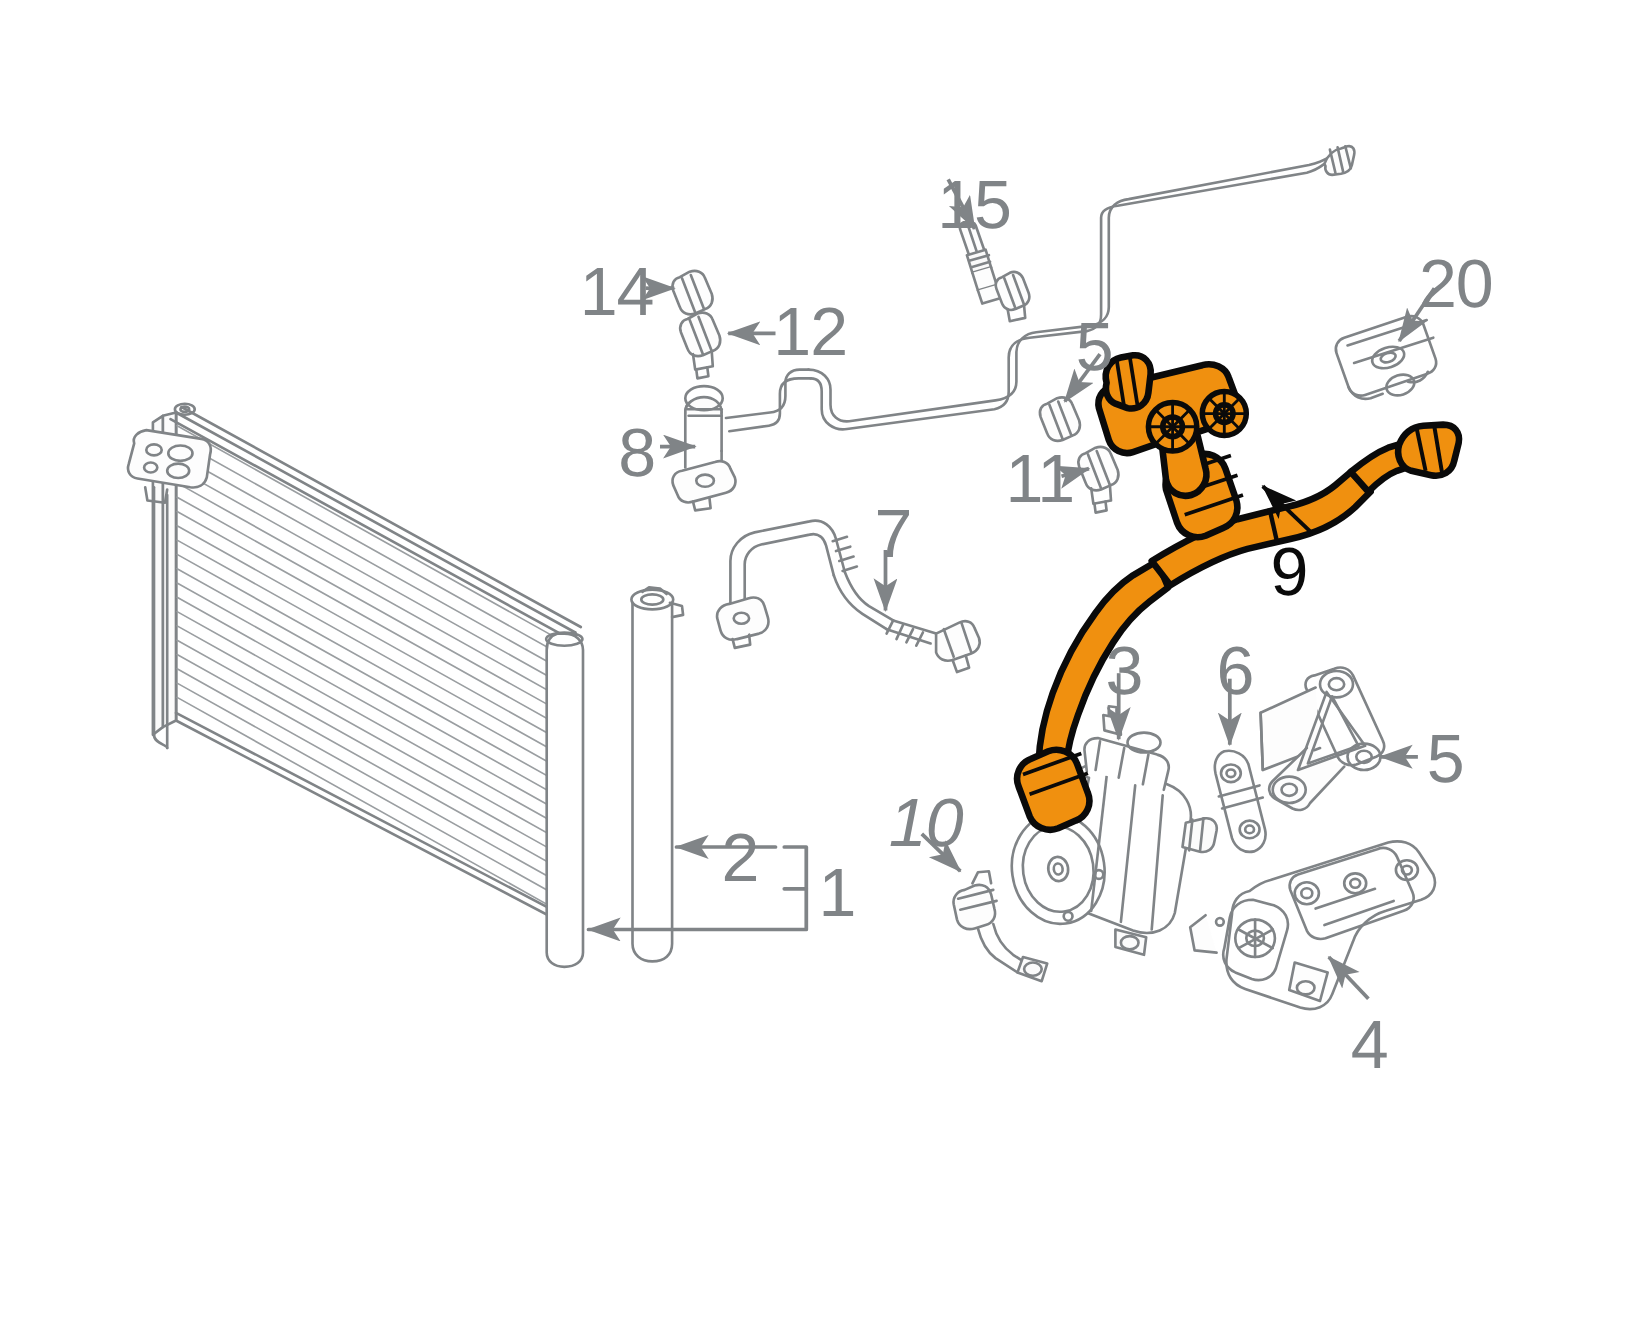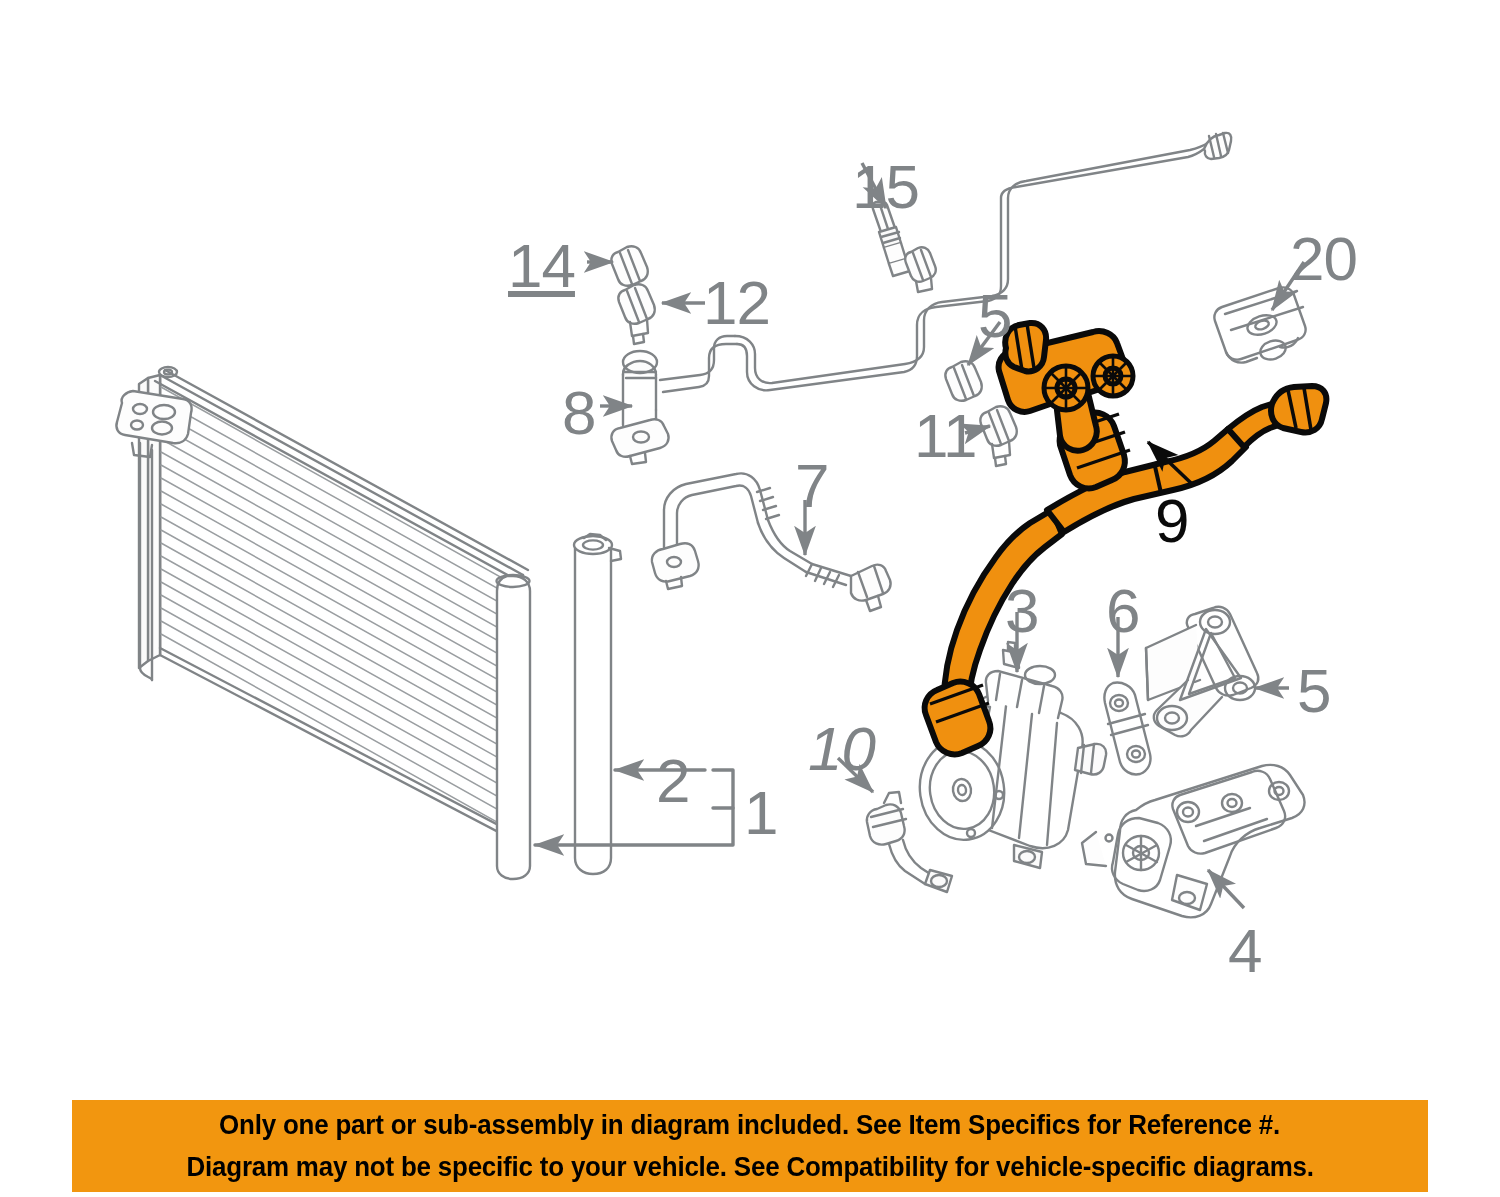--- a/index.html
+++ b/index.html
@@ -460,23 +460,19 @@
       <div class="numlbl" style="left: 1228px; top: 920px;">4</div>
       <div class="numlbl" style="left: 1297px; top: 660px;">5</div>
       <div class="numlbl" style="left: 1106px; top: 580px;">6</div>
       <div class="numlbl" style="left: 795px; top: 455px;">7</div>
       <div class="numlbl" style="left: 562px; top: 382px;">8</div>
       <div class="numlbl hl" style="left: 1155px; top: 490px;">9</div>
       <div class="numlbl" style="left: 808px; top: 718px; font-style: italic;">10</div>
       <div class="numlbl" style="left: 914px; top: 405px;">11</div>
       <div class="numlbl" style="left: 703px; top: 272px;">12</div>
       <div class="numlbl" style="left: 978px; top: 285px;">5</div>
-      <div class="numlbl" style="left: 508px; top: 235px; text-decoration: underline;">14</div>
+      <div class="numlbl" style="left: 527px; top: 235px;">14</div>
       <div class="numlbl" style="left: 852px; top: 112px; margin-top: 44px;">15</div>
       <div class="numlbl" style="left: 1290px; top: 228px;">20</div>
     </div>
 
-  <div class="banner">
-    <div class="line">Only one part or sub-assembly in diagram included. See Item Specifics for Reference #.</div>
-    <div class="line">Diagram may not be specific to your vehicle. See Compatibility for vehicle-specific diagrams.</div>
-  </div>
 
 </div>
 
 </body></html>

